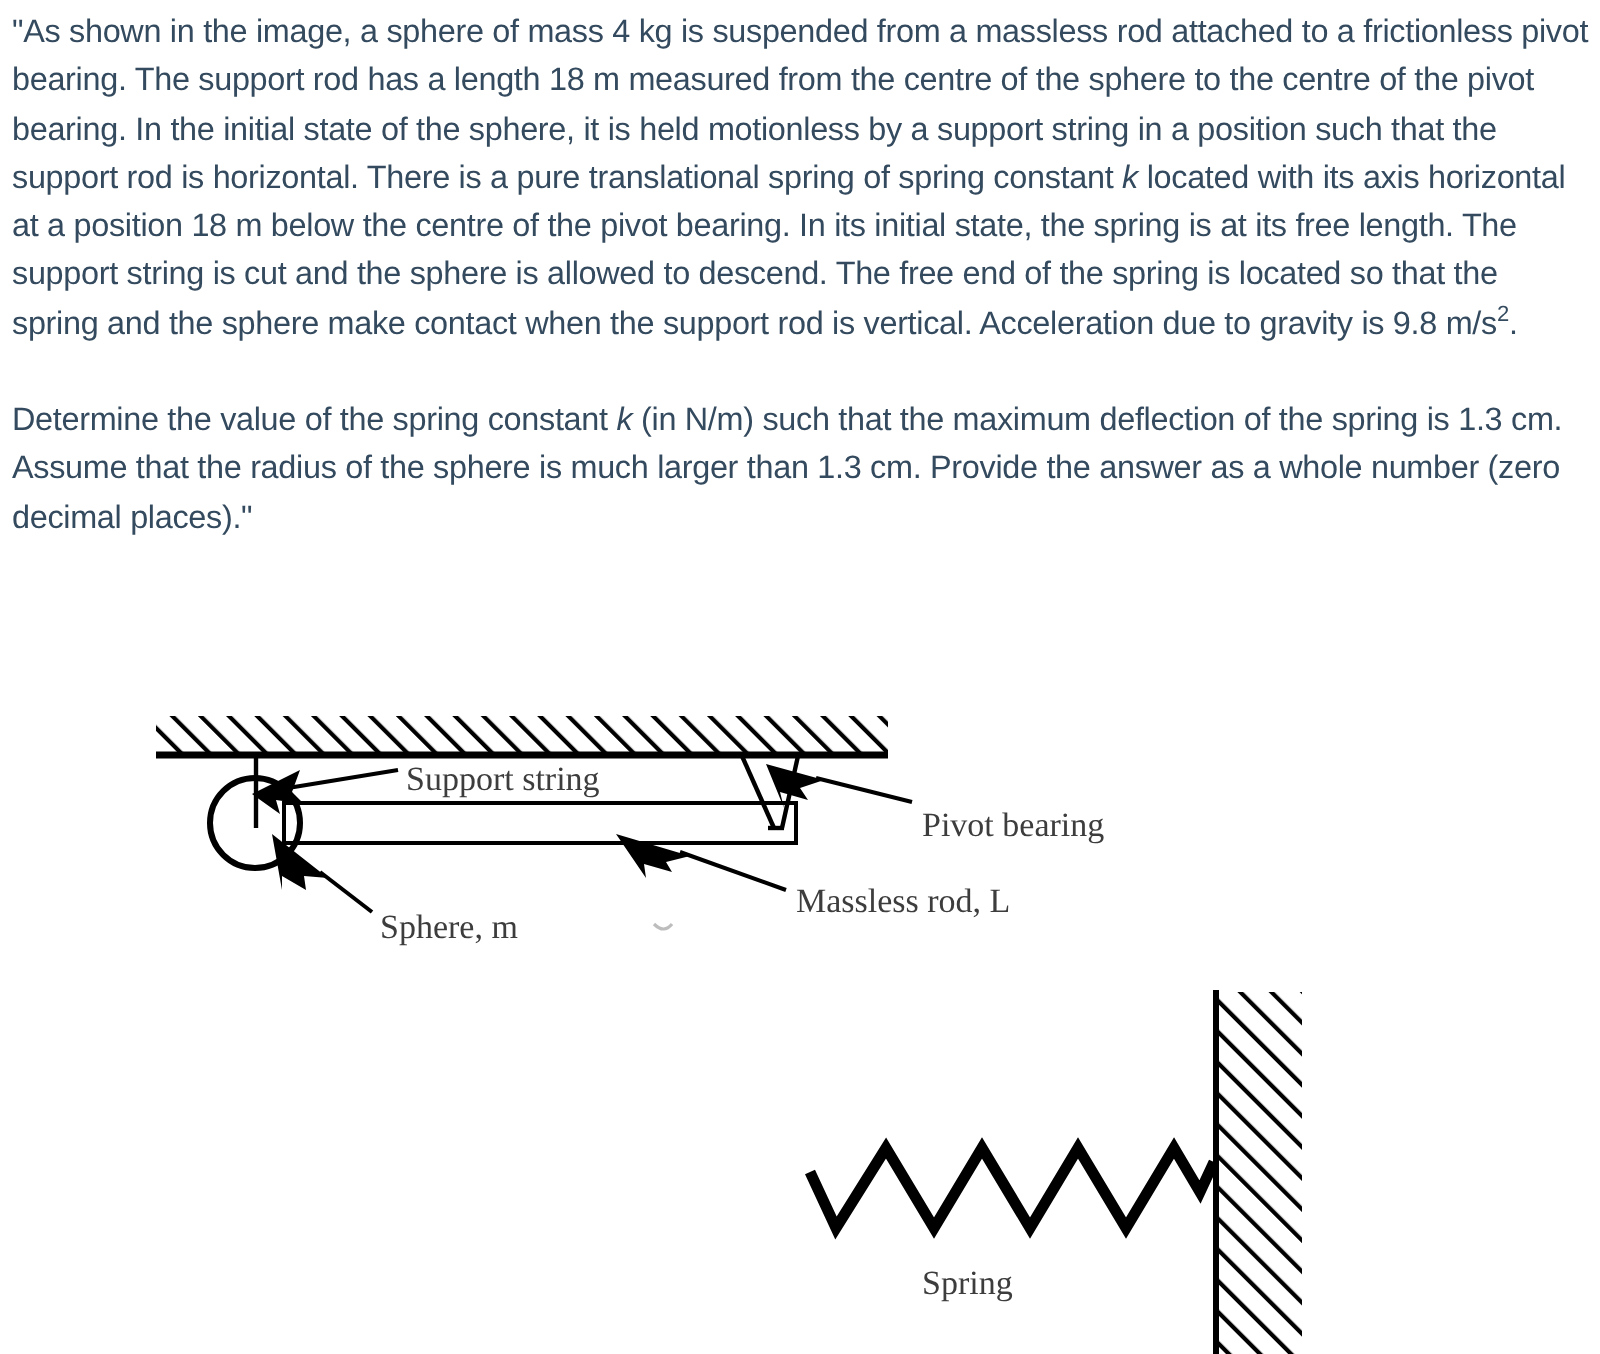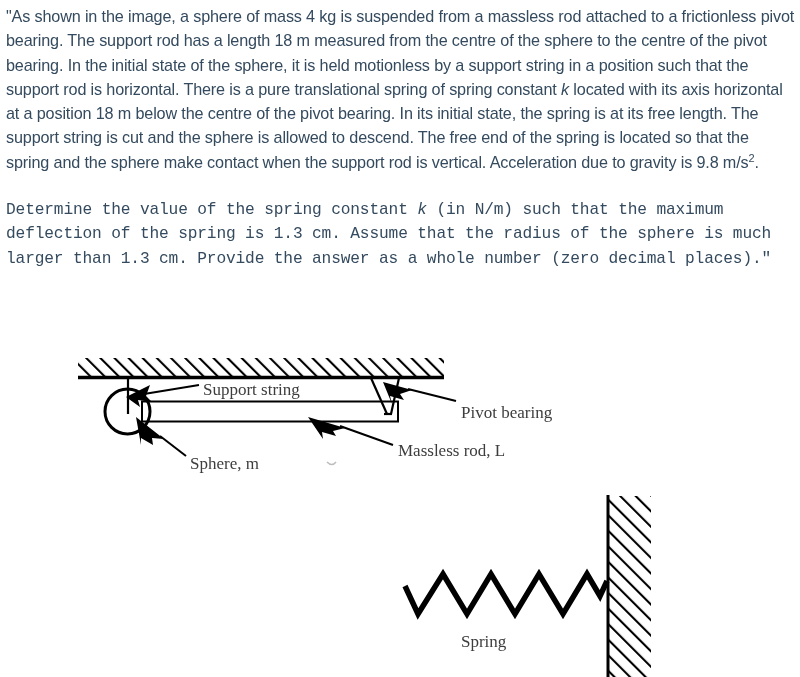--- a/index.html
+++ b/index.html
@@ -22,21 +22,20 @@
     color: #344a5e;
     font-size: 16.2px;
     line-height: 24.3px;
     letter-spacing: -0.15px;
   }
   #problem-statement p {
     margin: 0;
   }
   #problem-statement p.para-gap {
     margin-top: 24px;
-    font-family: Liberation Mono, monospace;
   }
   .var-italic {
     font-style: italic;
   }
   sup {
     font-size: 0.68em;
     vertical-align: super;
     line-height: 0;
   }
   #figure-area {

